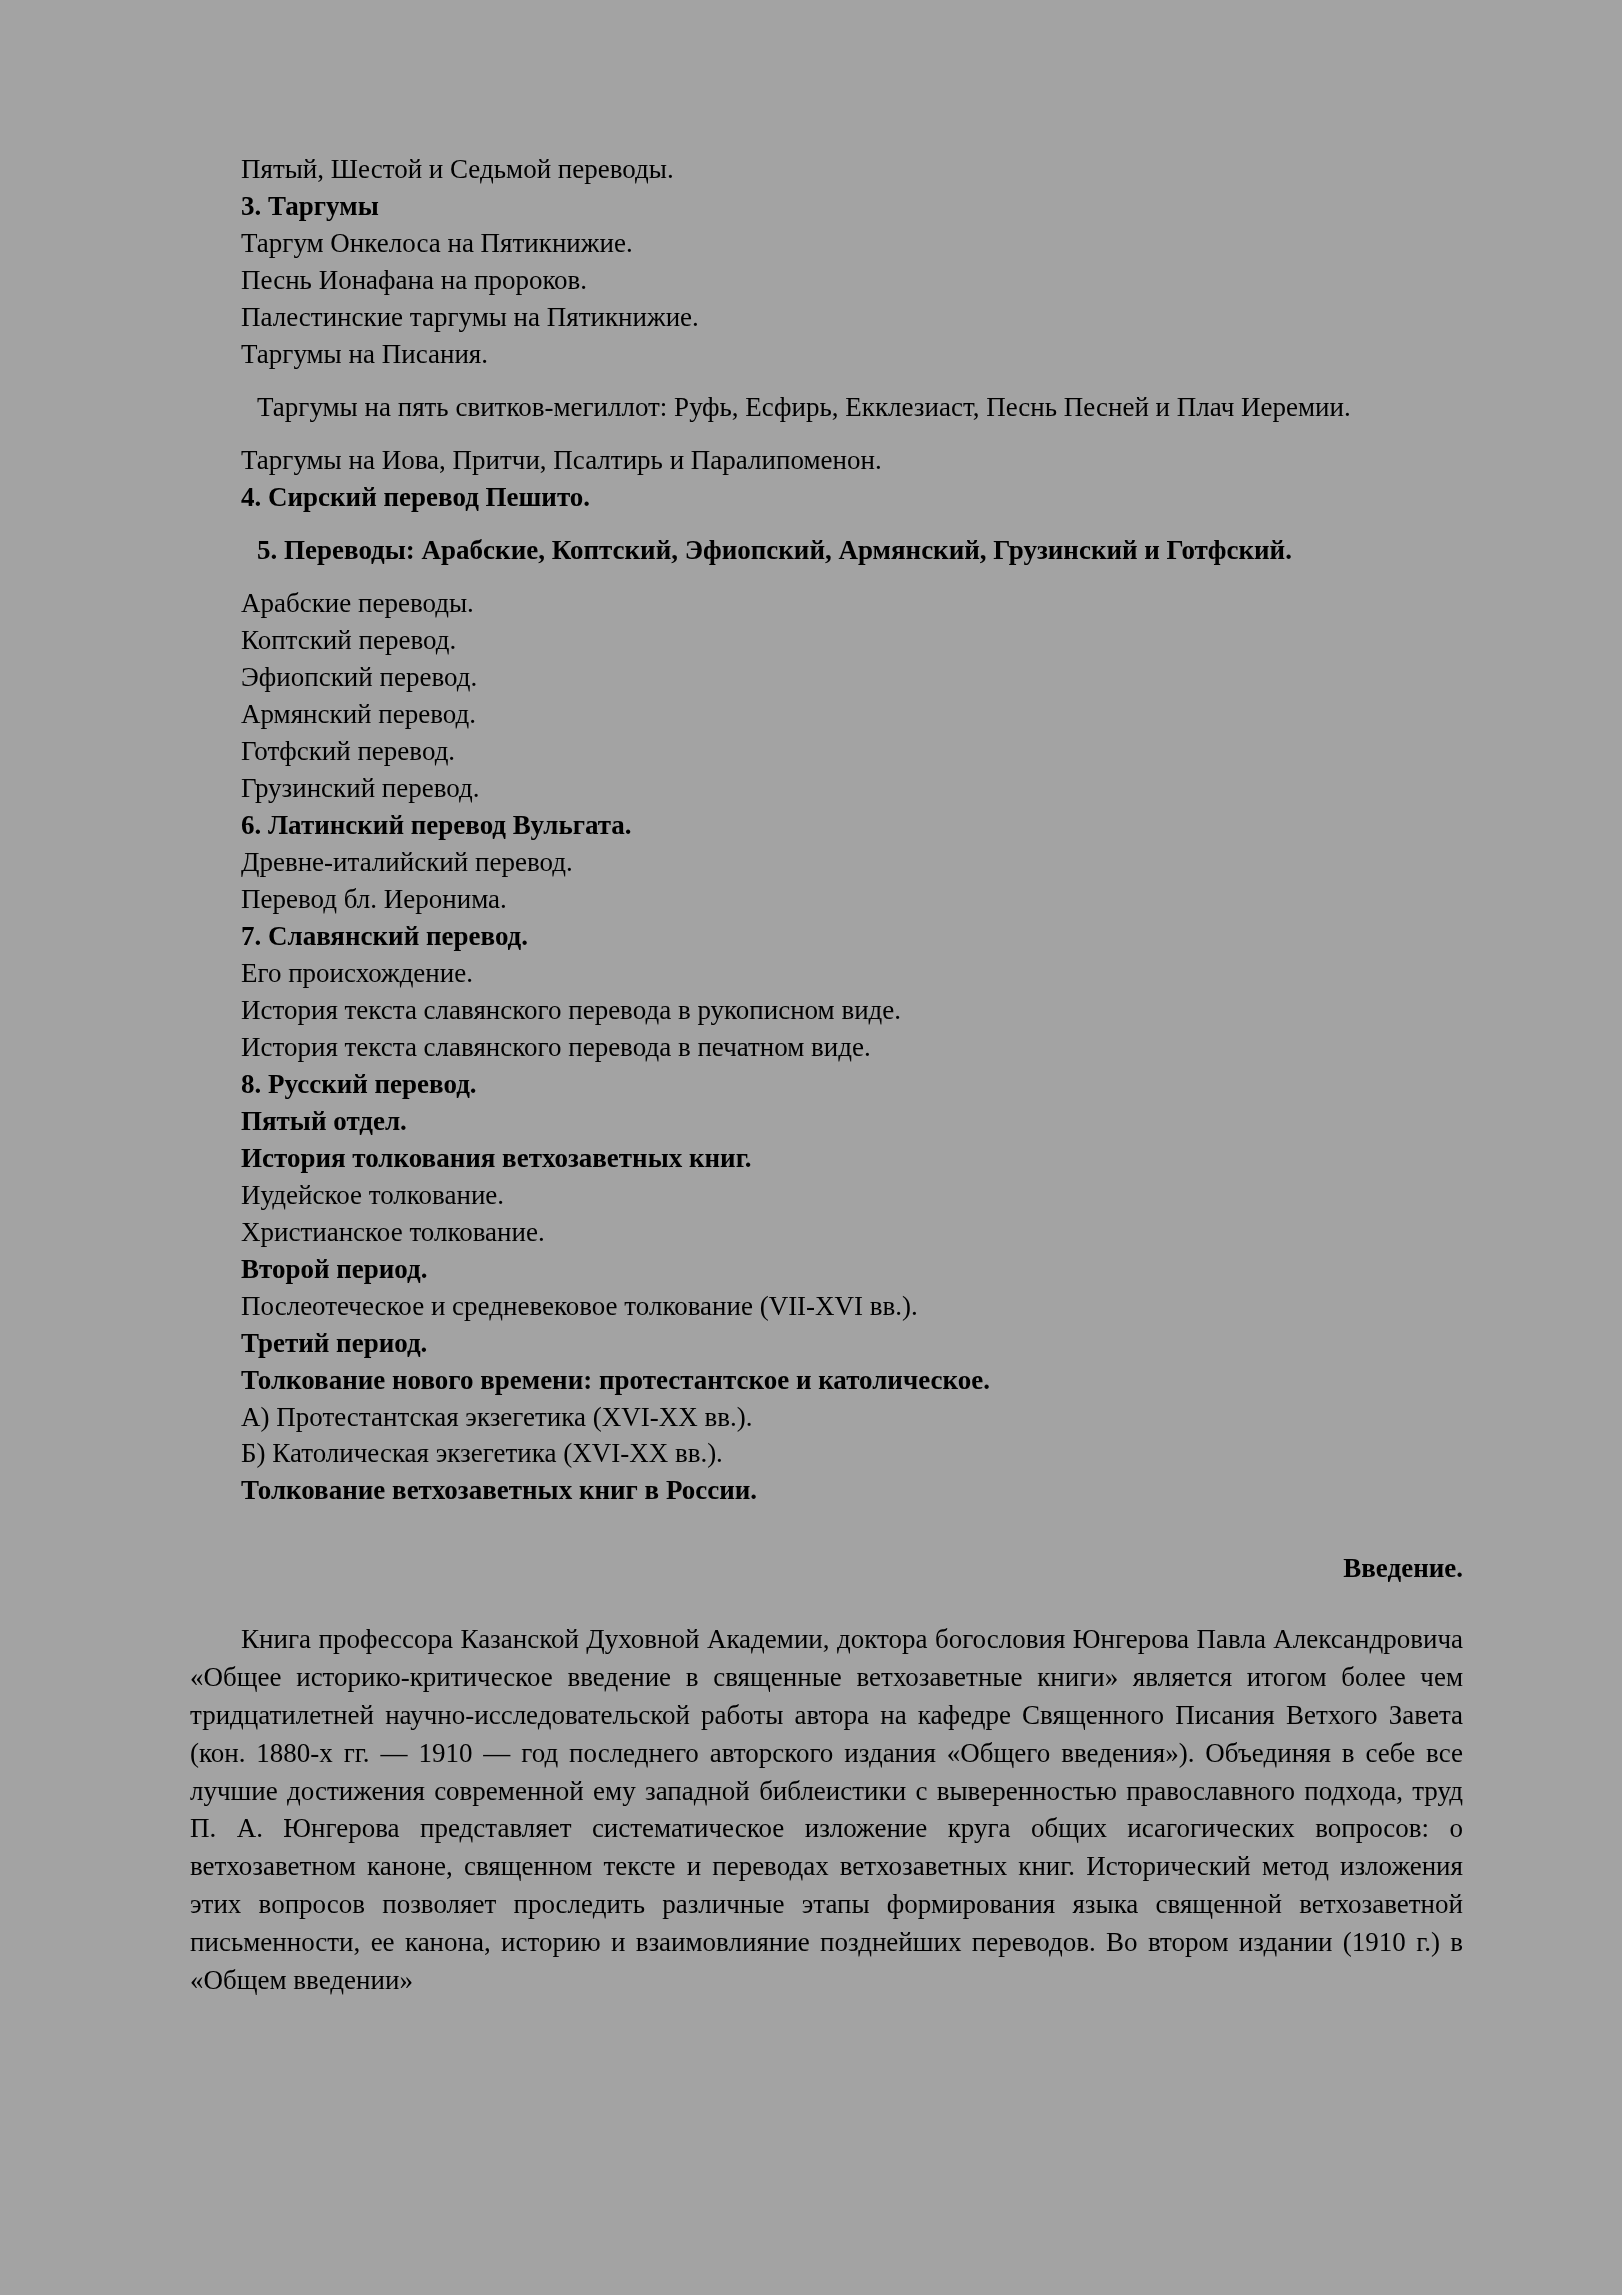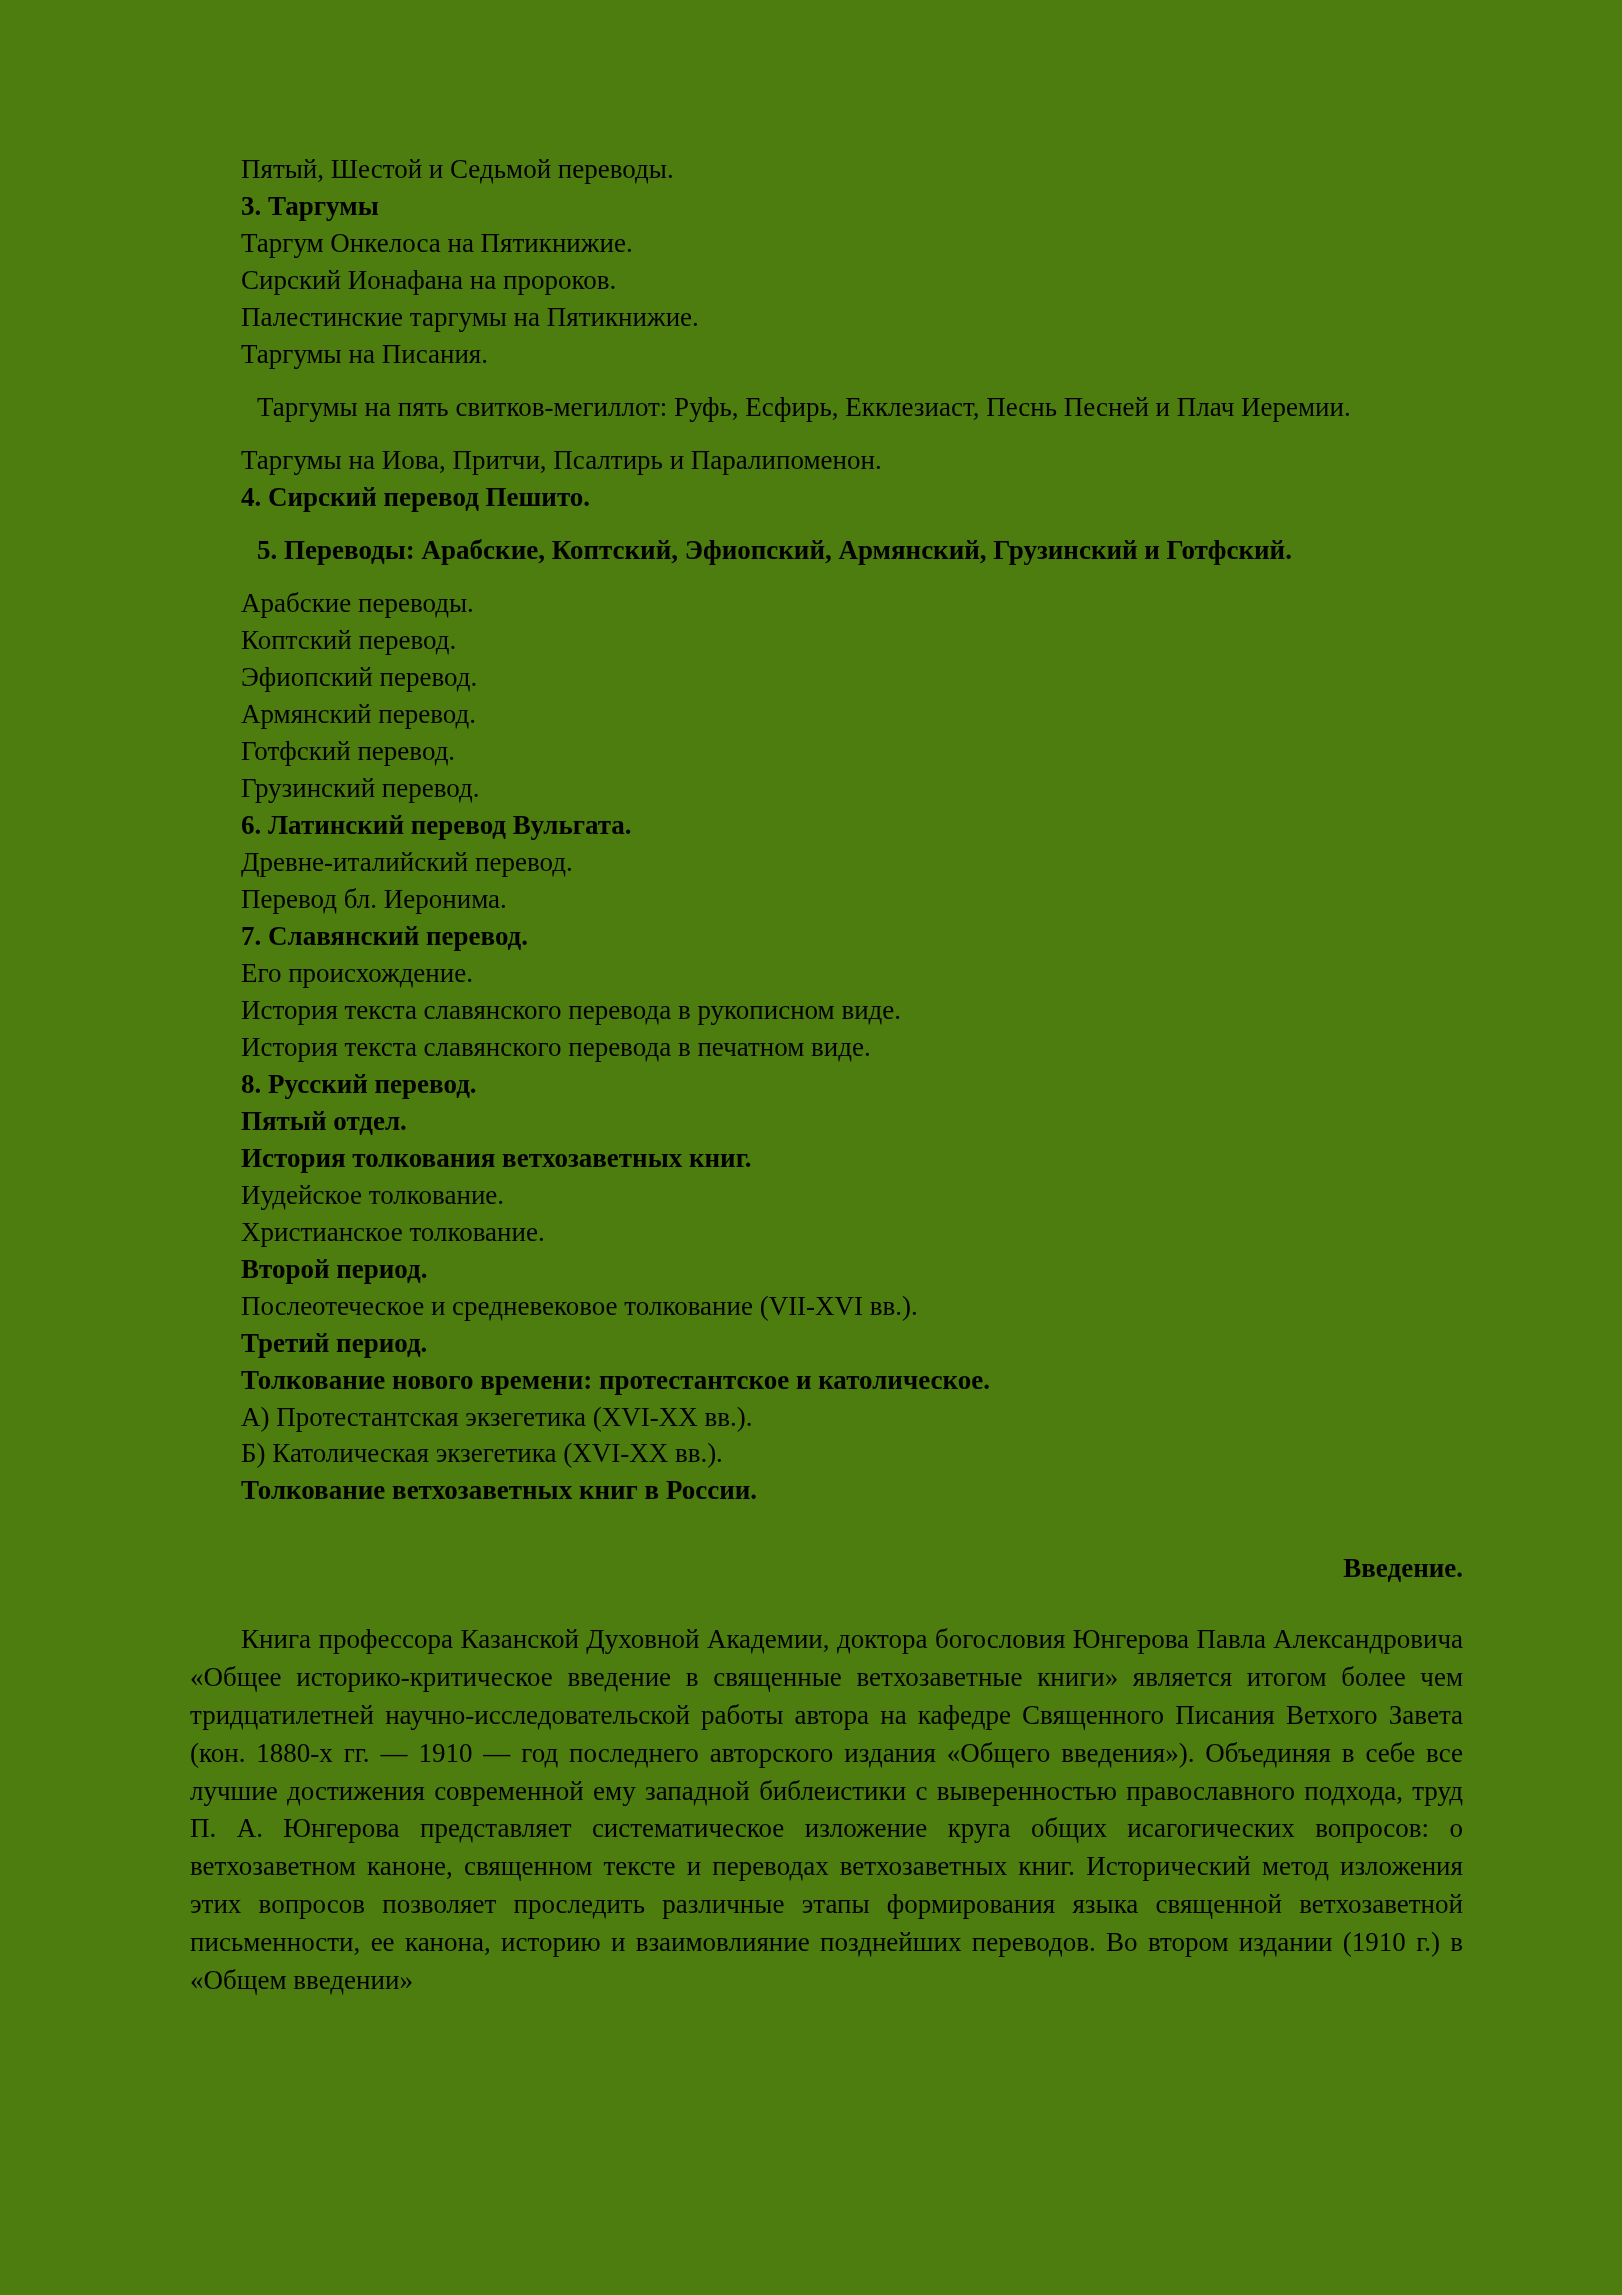--- a/index.html
+++ b/index.html
@@ -8,21 +8,21 @@
     background: #ffffff;
   }
   body {
     font-family: "Liberation Serif", "DejaVu Serif", serif;
     color: #000000;
   }
   .page {
     width: 1623px;
     height: 2295px;
     position: relative;
-    background: #4d7c0f;
+    background: #a3a3a3;
     box-sizing: border-box;
     padding: 151px 160px 89px 190px;
   }
   .content {
     width: 1273px;
     font-size: 27px;
     line-height: 1.37;
   }
   .line {
     margin: 0;
@@ -62,21 +62,21 @@
 </style>
 </head>
 <body>
 
 <div class="page">
   <div class="content">
 
     <p class="line indent">Пятый, Шестой и Седьмой переводы.</p>
     <p class="line indent bold">3. Таргумы</p>
     <p class="line indent">Таргум Онкелоса на Пятикнижие.</p>
-    <p class="line indent">Сирский Ионафана на пророков.</p>
+    <p class="line indent">Песнь Ионафана на пророков.</p>
     <p class="line indent">Палестинские таргумы на Пятикнижие.</p>
     <p class="line indent">Таргумы на Писания.</p>
 
     <p class="justify-block">Таргумы на пять свитков-мегиллот: Руфь, Есфирь, Екклезиаст, Песнь Песней и Плач Иеремии.</p>
 
     <p class="line indent">Таргумы на Иова, Притчи, Псалтирь и Паралипоменон.</p>
     <p class="line indent bold">4. Сирский перевод Пешито.</p>
 
     <p class="justify-block bold">5. Переводы: Арабские, Коптский, Эфиопский, Армянский, Грузинский и Готфский.</p>
 

